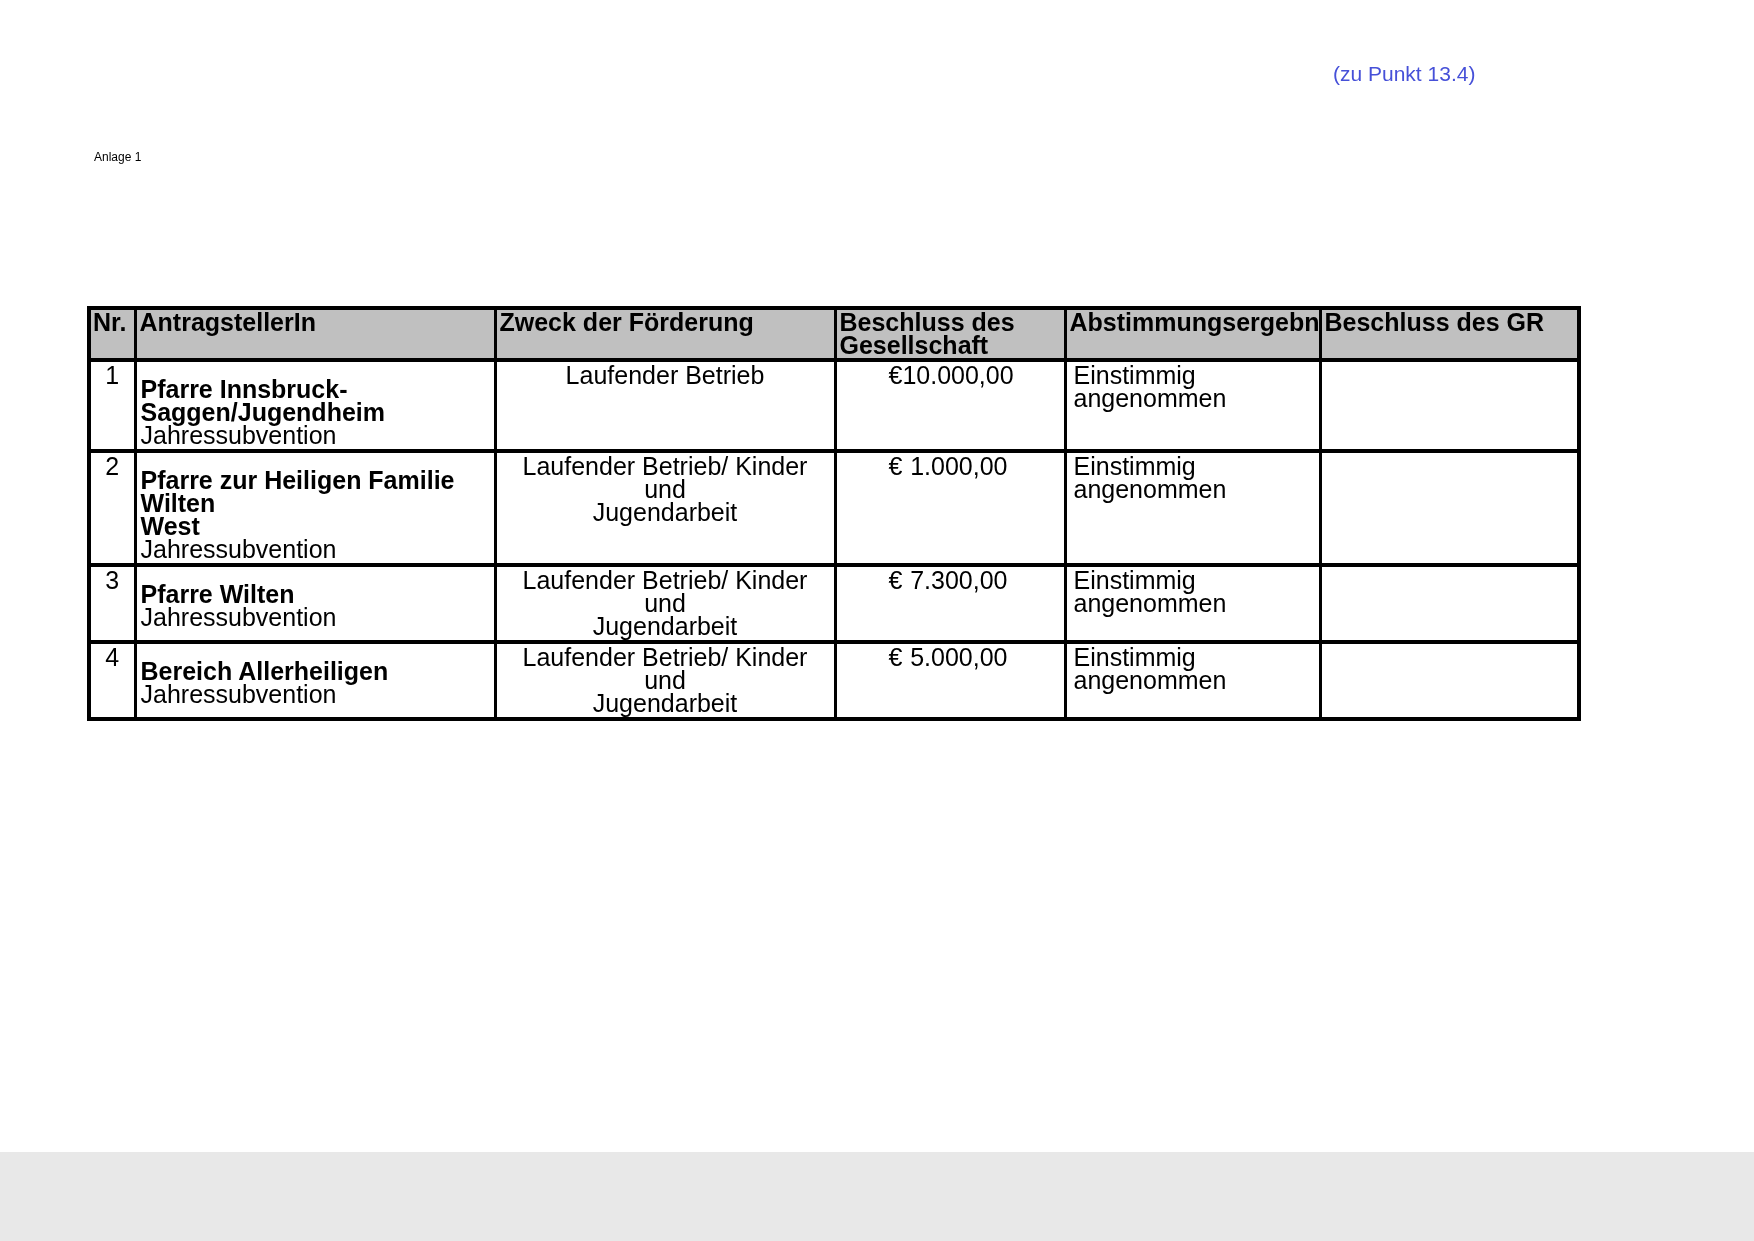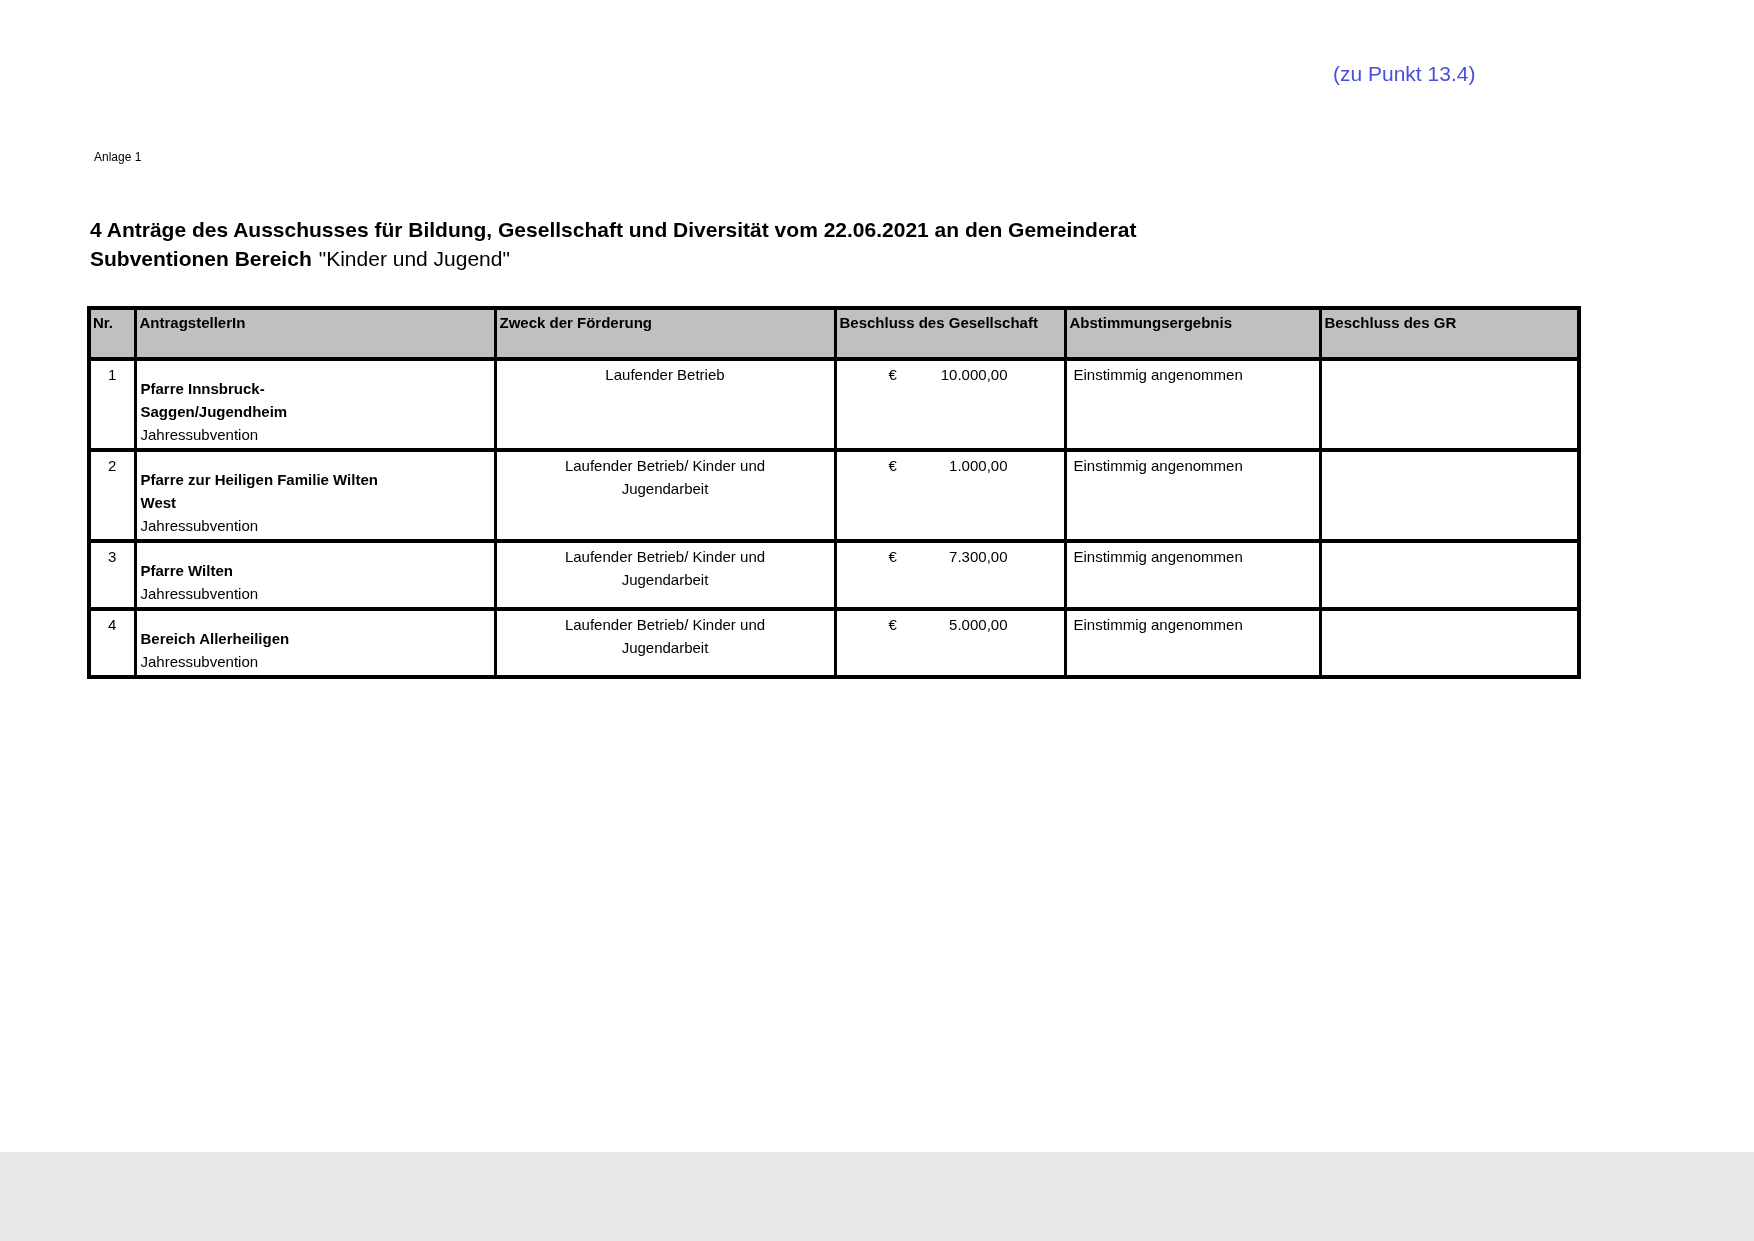--- a/index.html
+++ b/index.html
@@ -43,21 +43,21 @@
   .doc-title .b { font-weight: bold; }
   .doc-title .r { font-weight: normal; margin-left: 7px; }
   table.subsidy-table {
     position: absolute;
     top: 306px;
     left: 87px;
     width: 1490px;
     table-layout: fixed;
     border-collapse: collapse;
     border: 4px solid var(--border_black);
-    font-size: 15px;
+    font-size: 25px;
     line-height: 23px;
   }
   .subsidy-table th, .subsidy-table td {
     border-left: 3px solid var(--border_black);
     border-right: 3px solid var(--border_black);
     border-top: 4px solid var(--border_black);
     border-bottom: 4px solid var(--border_black);
     vertical-align: top;
     overflow: hidden;
   }
@@ -91,24 +91,20 @@
 </style>
 </head>
 <body>
 
 <div class="page">
 
   <div class="corner-ref">(zu Punkt 13.4)</div>
 
   <div class="attachment-label">Anlage 1</div>
 
-  <div class="doc-title">
-    <div class="b">4 Anträge des Ausschusses für Bildung, Gesellschaft und Diversität vom 22.06.2021 an den Gemeinderat</div>
-    <div><span class="b">Subventionen Bereich</span><span class="r">"Kinder und Jugend"</span></div>
-  </div>
 
   <table class="subsidy-table">
     <colgroup>
       <col style="width:46px">
         <col style="width:360px">
         <col style="width:340px">
         <col style="width:230px">
         <col style="width:255px">
         <col style="width:259px">
     </colgroup>

